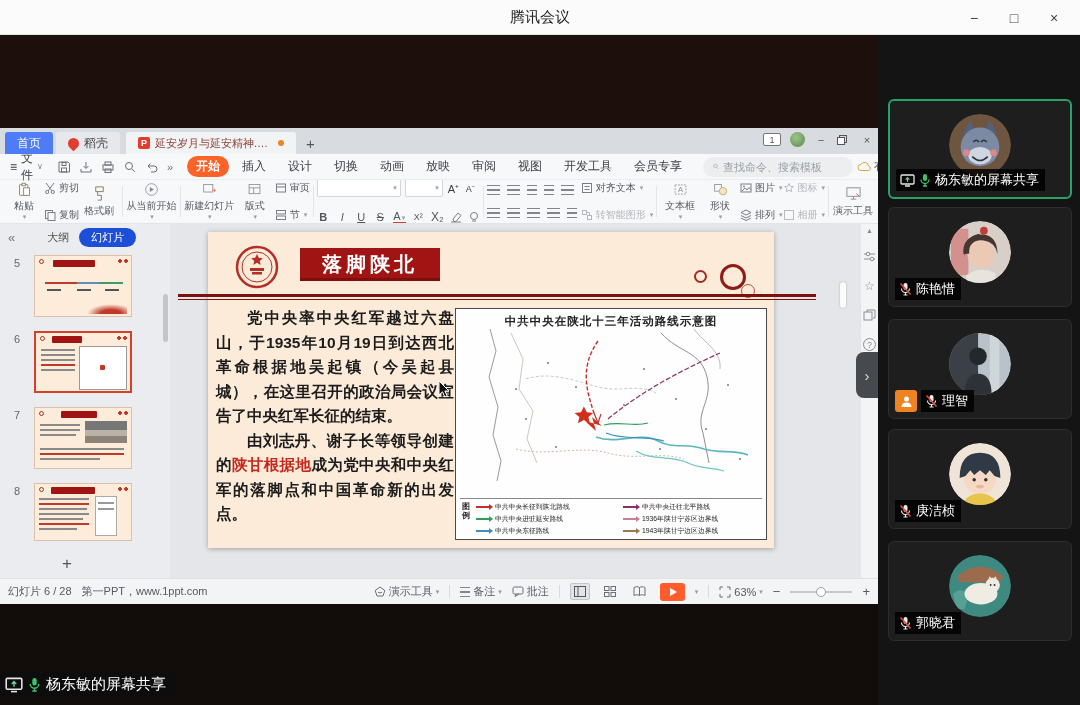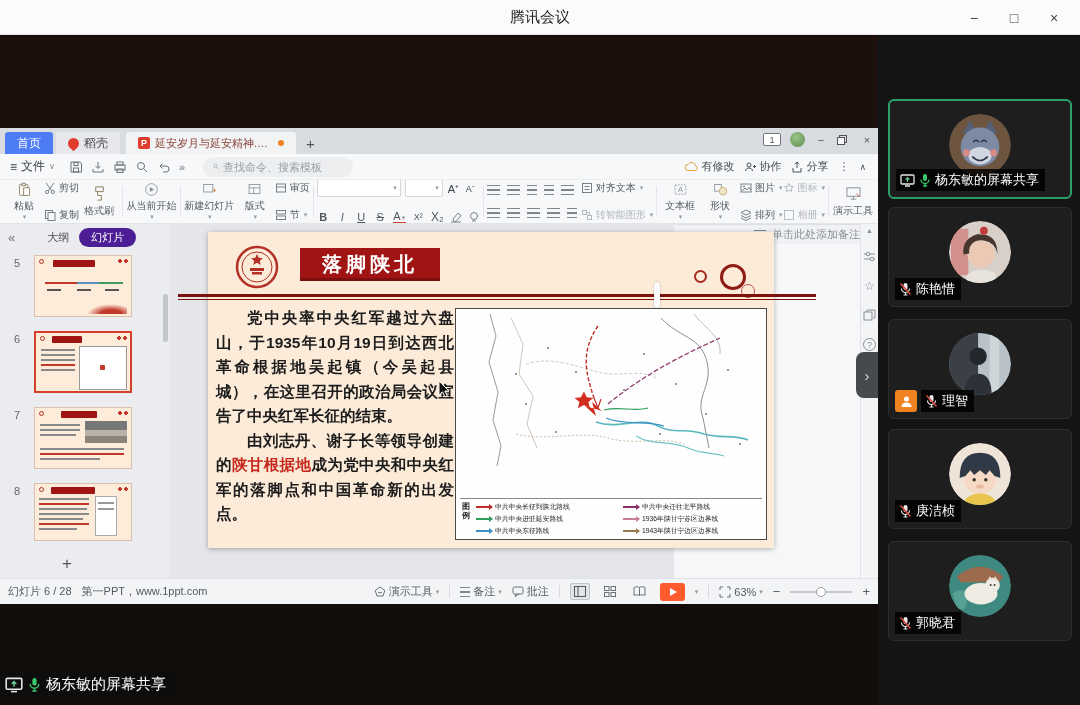--- a/index.html
+++ b/index.html
@@ -63,21 +63,21 @@
   .fbox::after { content:"▾"; font-size:7px; color:#9aa0a6; }
   .fontbtns { display:flex; align-items:center; gap:6px; font-size:11px; color:#54585e; }
   .fb { min-width:13px; text-align:center; }
   .ic-lines { width:13px; height:10px; background:repeating-linear-gradient(to bottom,#82868c 0 1.4px,transparent 1.4px 4.3px); }
   .ic-lines.sm { width:10px; }
 
   
   .wps-body { display:flex; height:354px; }
   .slidepanel { width:170px; background:#eaecef; position:relative; flex:none; }
   .panel-tabs { height:26px; display:flex; align-items:center; gap:10px; padding:0 8px; font-size:11px; color:#555; }
-  .ptab-pill { background:#4c1d95; color:#fff; border-radius:10px; padding:2px 12px; }
+  .ptab-pill { background:#1d4ed8; color:#fff; border-radius:10px; padding:2px 12px; }
   .thumbrow { display:flex; margin:0 0 14px 0; }
   .thumbnum { width:34px; text-align:center; font-size:11px; color:#666; padding-top:2px; }
   .thumb { width:98px; height:62px; background:#fdecd9; border:1px solid #dcc0aa; position:relative; overflow:hidden; }
   .thumb.selected { border:2px solid #d5402b; }
   .mini-pill { position:absolute; height:7px; background:#a01513; border-radius:1px; }
   .mini-emblem { position:absolute; width:5px; height:5px; border-radius:50%; border:1px solid #b23026; left:4px; top:3px; }
   .mini-corner { position:absolute; right:3px; top:3px; width:10px; height:4px; background:radial-gradient(circle 2px at 2px 2px,#c0392b 90%,transparent), radial-gradient(circle 2px at 8px 2px,#c0392b 90%,transparent); }
   .mini-line { position:absolute; height:1.5px; background:#8a8a8a; }
   .mini-line.red { background:#c0392b; }
   .panel-scroll { position:absolute; right:2px; top:70px; width:5px; height:48px; border-radius:3px; background:#c2c6cb; }
@@ -215,20 +215,32 @@
         <svg class="qico" viewBox="0 0 14 14">
             <circle cx="6" cy="6" r="3.5" fill="none" stroke="#6b6f76"></circle>
             <path d="M9 9l3 3" stroke="#6b6f76"></path>
           </svg>
         <svg class="qico" viewBox="0 0 14 14">
             <path d="M3 6h6a3 3 0 0 1 0 6H6" fill="none" stroke="#6b6f76"></path>
             <path d="M5.5 3.5L3 6l2.5 2.5" fill="none" stroke="#6b6f76"></path>
           </svg>
         <span style="font-size:11px;">»</span>
       </div>
+      <div class="rtabs">
+        <span class="rtab active">开始</span>
+        <span class="rtab">插入</span>
+        <span class="rtab">设计</span>
+        <span class="rtab">切换</span>
+        <span class="rtab">动画</span>
+        <span class="rtab">放映</span>
+        <span class="rtab">审阅</span>
+        <span class="rtab">视图</span>
+        <span class="rtab">开发工具</span>
+        <span class="rtab">会员专享</span>
+      </div>
       <div class="searchbox">
         <svg width="11" height="11" viewBox="0 0 12 12">
             <circle cx="5" cy="5" r="3.5" fill="none" stroke="#8a8e94"></circle>
             <path d="M8 8l3 3" stroke="#8a8e94"></path>
           </svg>
         <input type="text" placeholder="查找命令、搜索模板" style="">
       </div>
       <div class="menur-right">
         <span class="mr-item">
           <svg width="14" height="11" viewBox="0 0 14 11">
@@ -545,20 +557,21 @@
                 <div class="l1"></div>
                 <div class="l2"></div>
               </div>
 
             <div class="slidebody">
               <p>党中央率中央红军越过六盘山，于1935年10月19日到达西北革命根据地吴起镇（今吴起县城），在这里召开的政治局会议宣告了中央红军长征的结束。</p>
               <p><span>由刘志丹、谢子长等领导创建的</span><span class="hl-red">陕甘根据地</span><span>成为党中央和中央红军的落脚点和中国革命新的出发点。</span></p>
             </div>
 
             <div class="mapbox">
+              <div class="map-title">中共中央在陕北十三年活动路线示意图</div>
               <svg width="310" height="152" viewBox="0 0 310 152">
                 <path d="M34 0l6 22-7 26 9 30-5 28 8 26-4 20" fill="none" stroke="#9a9a9a" stroke-width="1"></path>
                 <path d="M55 4l12 26-4 30 14 22-6 28 10 24" fill="none" stroke="#c2b8a8" stroke-width="0.8"></path>
                 <path d="M205 4c18 20 40 18 46 44 6 24-12 34-4 56l6 30" fill="none" stroke="#8f8f8f" stroke-width="1"></path>
                 <path d="M238 0c10 14 28 22 26 40" fill="none" stroke="#aaa" stroke-width="0.8"></path>
                 <path d="M70 50c24-8 50 2 72 8s40-4 58 6" fill="none" stroke="#bbb" stroke-width="0.8" stroke-dasharray="3 2"></path>
                 <path d="M60 120c30 8 64-4 92 4s52-2 76 6" fill="none" stroke="#b9a98a" stroke-width="0.8" stroke-dasharray="2 2"></path>
                 <path d="M140 108c22 8 44-6 62 4 14 8 30 2 46 8 16 5 30 0 44 6" fill="none" stroke="#5ab8bd" stroke-width="1.6"></path>
                 <path d="M180 122c16 10 36 4 52 12 12 6 24 4 36 8" fill="none" stroke="#6cc4c8" stroke-width="1.2"></path>
                 <path d="M142 12c-18 26-12 48-4 72" fill="none" stroke="#c03028" stroke-width="1.4" stroke-dasharray="4 2"></path>
@@ -616,24 +629,20 @@
                         <span class="sw sw5"></span>
                         <span>1943年陕甘宁边区边界线</span>
                       </span>
                   </div>
                 </div>
               </div>
             </div>
           </div>
           <span class="canvas-scroll"></span>
         </div>
-        <div class="notesrow">
-          <span class="ic-lines" style="width:12px;"></span>
-          <span>单击此处添加备注</span>
-        </div>
       </div>
 
       <div class="sidestrip">
         <span style="font-size:7px;">▲</span>
         <svg width="13" height="13" viewBox="0 0 13 13">
             <path d="M1 4h11M1 9h11" stroke="#8a8e94"></path>
             <circle cx="5" cy="4" r="1.8" fill="#f3f4f6" stroke="#8a8e94"></circle>
             <circle cx="9" cy="9" r="1.8" fill="#f3f4f6" stroke="#8a8e94"></circle>
           </svg>
         <span style="font-size:12px;">☆</span>

